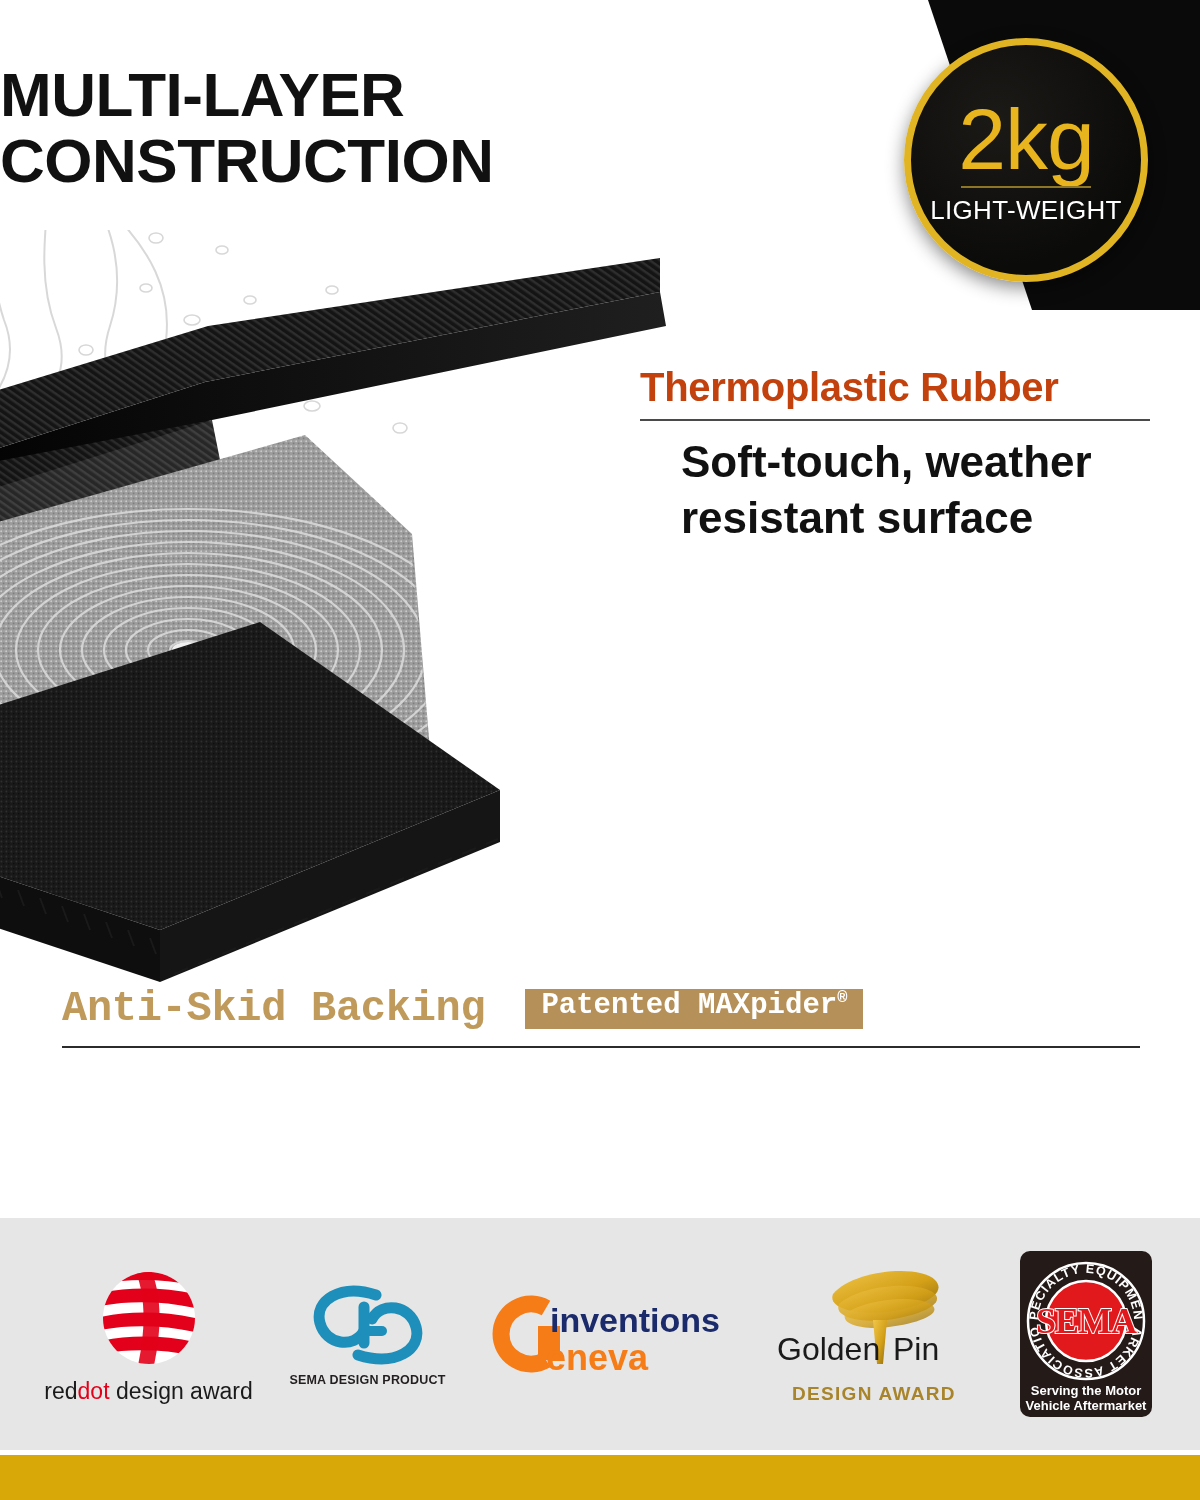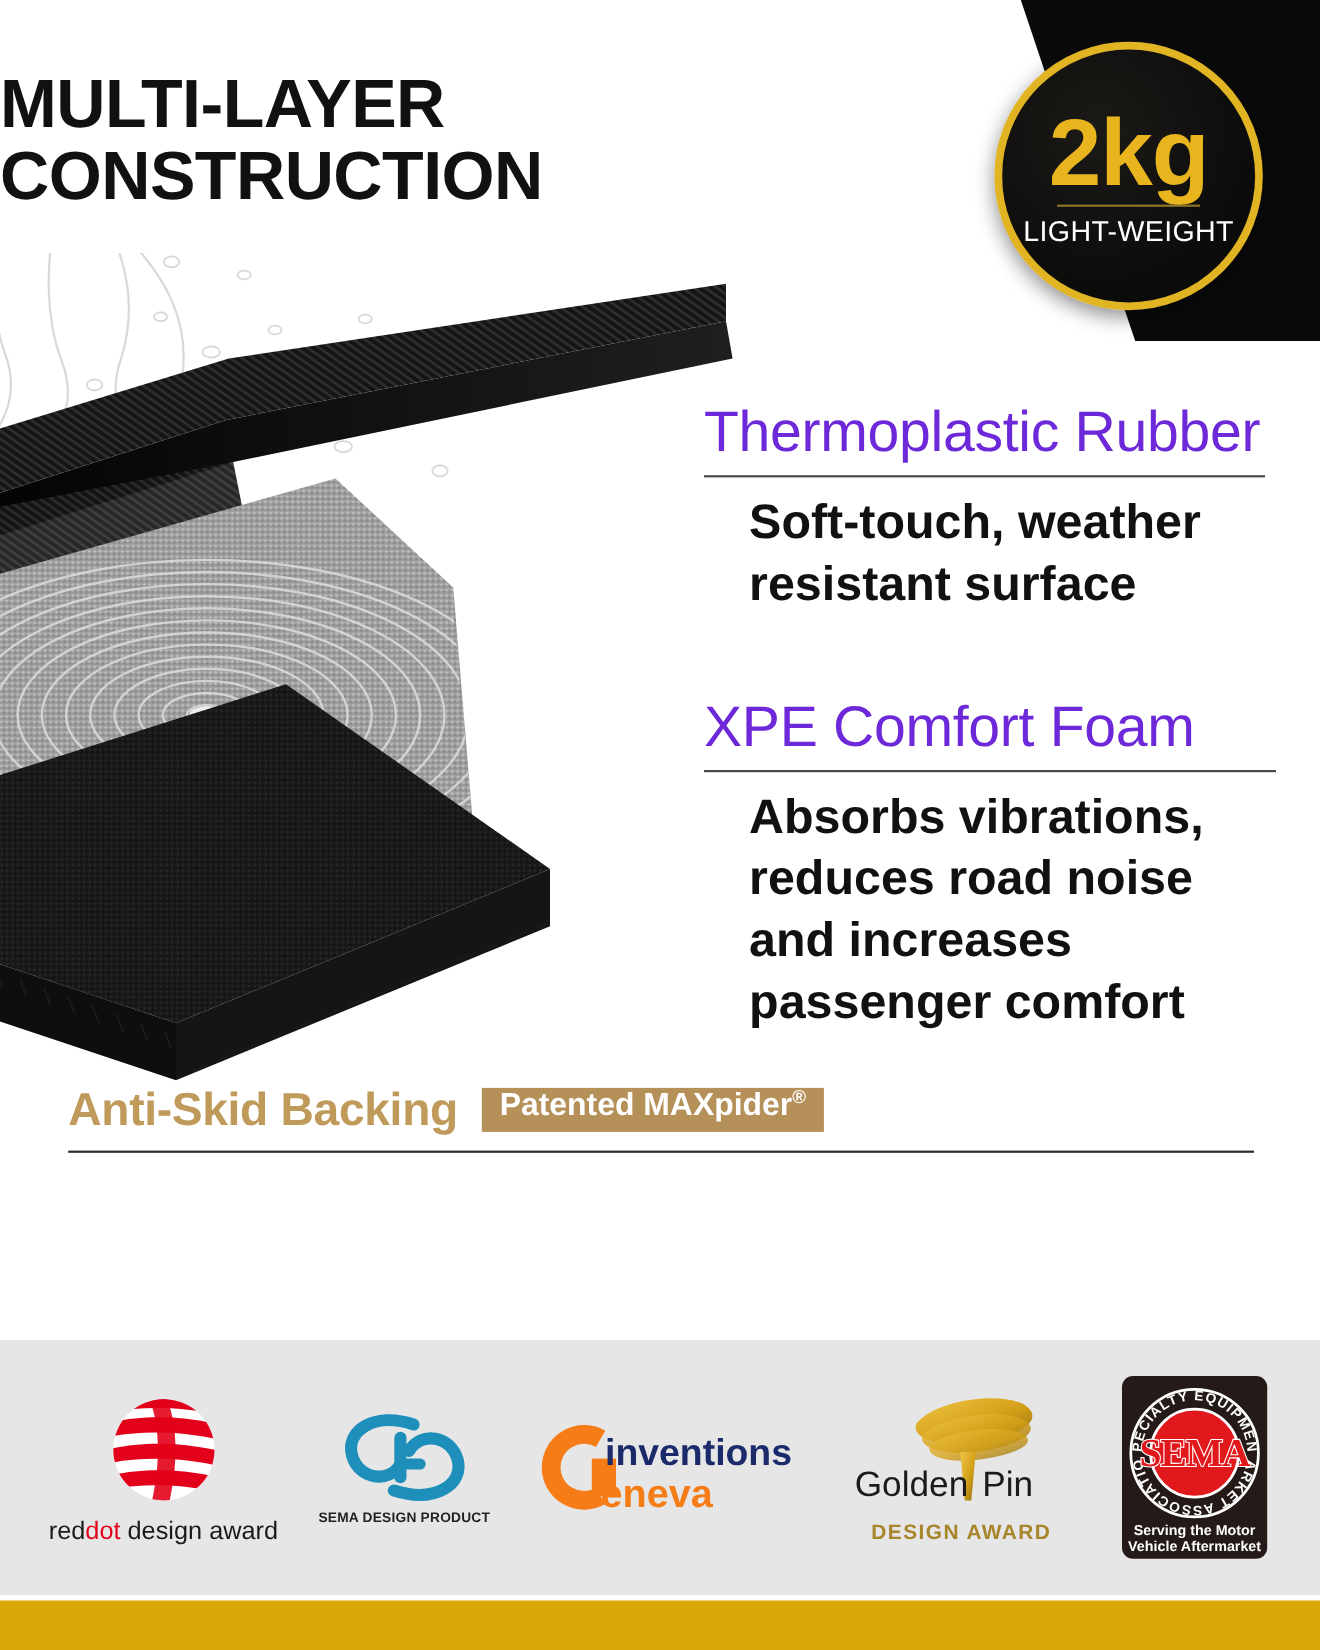--- a/index.html
+++ b/index.html
@@ -23,21 +23,21 @@
     position:absolute;top:38px;right:52px;width:230px;height:230px;
     border-radius:50%;
     background:radial-gradient(circle at 38% 32%, #1c1a17 0%, #0b0b0a 70%);
     border:7px solid #e0b423;
     box-shadow:0 6px 18px rgba(0,0,0,.45);
     z-index:4;
     display:flex;flex-direction:column;align-items:center;justify-content:center;
   }
   .badge-kg{
     color:#e8b51e;
-    font-size:86px;line-height:.92;font-weight:700;
+    font-size:86px;line-height:.92;font-weight:400;
     letter-spacing:-1px;
     margin-top:6px;
     display:block;
   }
   .badge-rule{
     width:130px;height:2px;background:#8d7526;margin:6px 0 7px 0;
   }
   .badge-sub{
     color:#ffffff;font-size:26px;letter-spacing:.3px;font-weight:400;
   }
@@ -53,31 +53,31 @@
 
   
   .art{position:absolute;left:-40px;top:230px;width:720px;height:760px;z-index:2;}
   .art svg{display:block;}
 
   
   .feat{position:absolute;z-index:3;}
   .feat-1{left:640px;top:366px;width:510px;}
   .feat-2{left:640px;top:634px;width:520px;}
   .feat-head{
-    color:#6d28d9;font-size:52px;font-weight:normal;line-height:1.06;
+    color:#c2410c;font-size:40px;font-weight:bold;line-height:1.06;
     letter-spacing:-.3px;white-space:nowrap;
   }
   .feat-rule{height:2px;background:#4a4a4a;margin-top:11px;}
   .feat-body{
     color:#111;font-size:44px;line-height:1.27;margin-top:13px;font-weight:700;margin-left:41px;
   }
 
   
   .askid{position:absolute;left:62px;top:988px;width:1078px;z-index:3;}
-  .askid-row{display:flex;align-items:center;gap:22px;}
+  .askid-row{display:flex;align-items:center;gap:40px;font-family:Liberation Mono, monospace;}
   .askid-head{
     color:#bf9a5a;font-size:42px;font-weight:bold;letter-spacing:-.3px;
     line-height:1;white-space:nowrap;
   }
   .askid-badge{
     background:#b59058;color:#ffffff;
     font-size:29px;font-weight:bold;
     padding:0 16px 9px 16px;line-height:1;white-space:nowrap;
   }
   .askid-badge sup{font-size:17px;vertical-align:super;}
@@ -220,25 +220,20 @@
       </g>
     </svg>
   </div>
 
   <div class="feat feat-1">
     <div class="feat-head">Thermoplastic Rubber</div>
     <div class="feat-rule"></div>
     <div class="feat-body">Soft-touch, weather resistant surface</div>
   </div>
 
-  <div class="feat feat-2">
-    <div class="feat-head">XPE Comfort Foam</div>
-    <div class="feat-rule"></div>
-    <div class="feat-body">Absorbs vibrations, reduces road noise and increases passenger comfort</div>
-  </div>
 
   <div class="askid">
     <div class="askid-row">
       <div class="askid-head">Anti-Skid Backing</div>
       <div class="askid-badge">
         <span>Patented  MAXpider</span><sup>®</sup>
       </div>
     </div>
     <div class="askid-rule"></div>
   </div>

